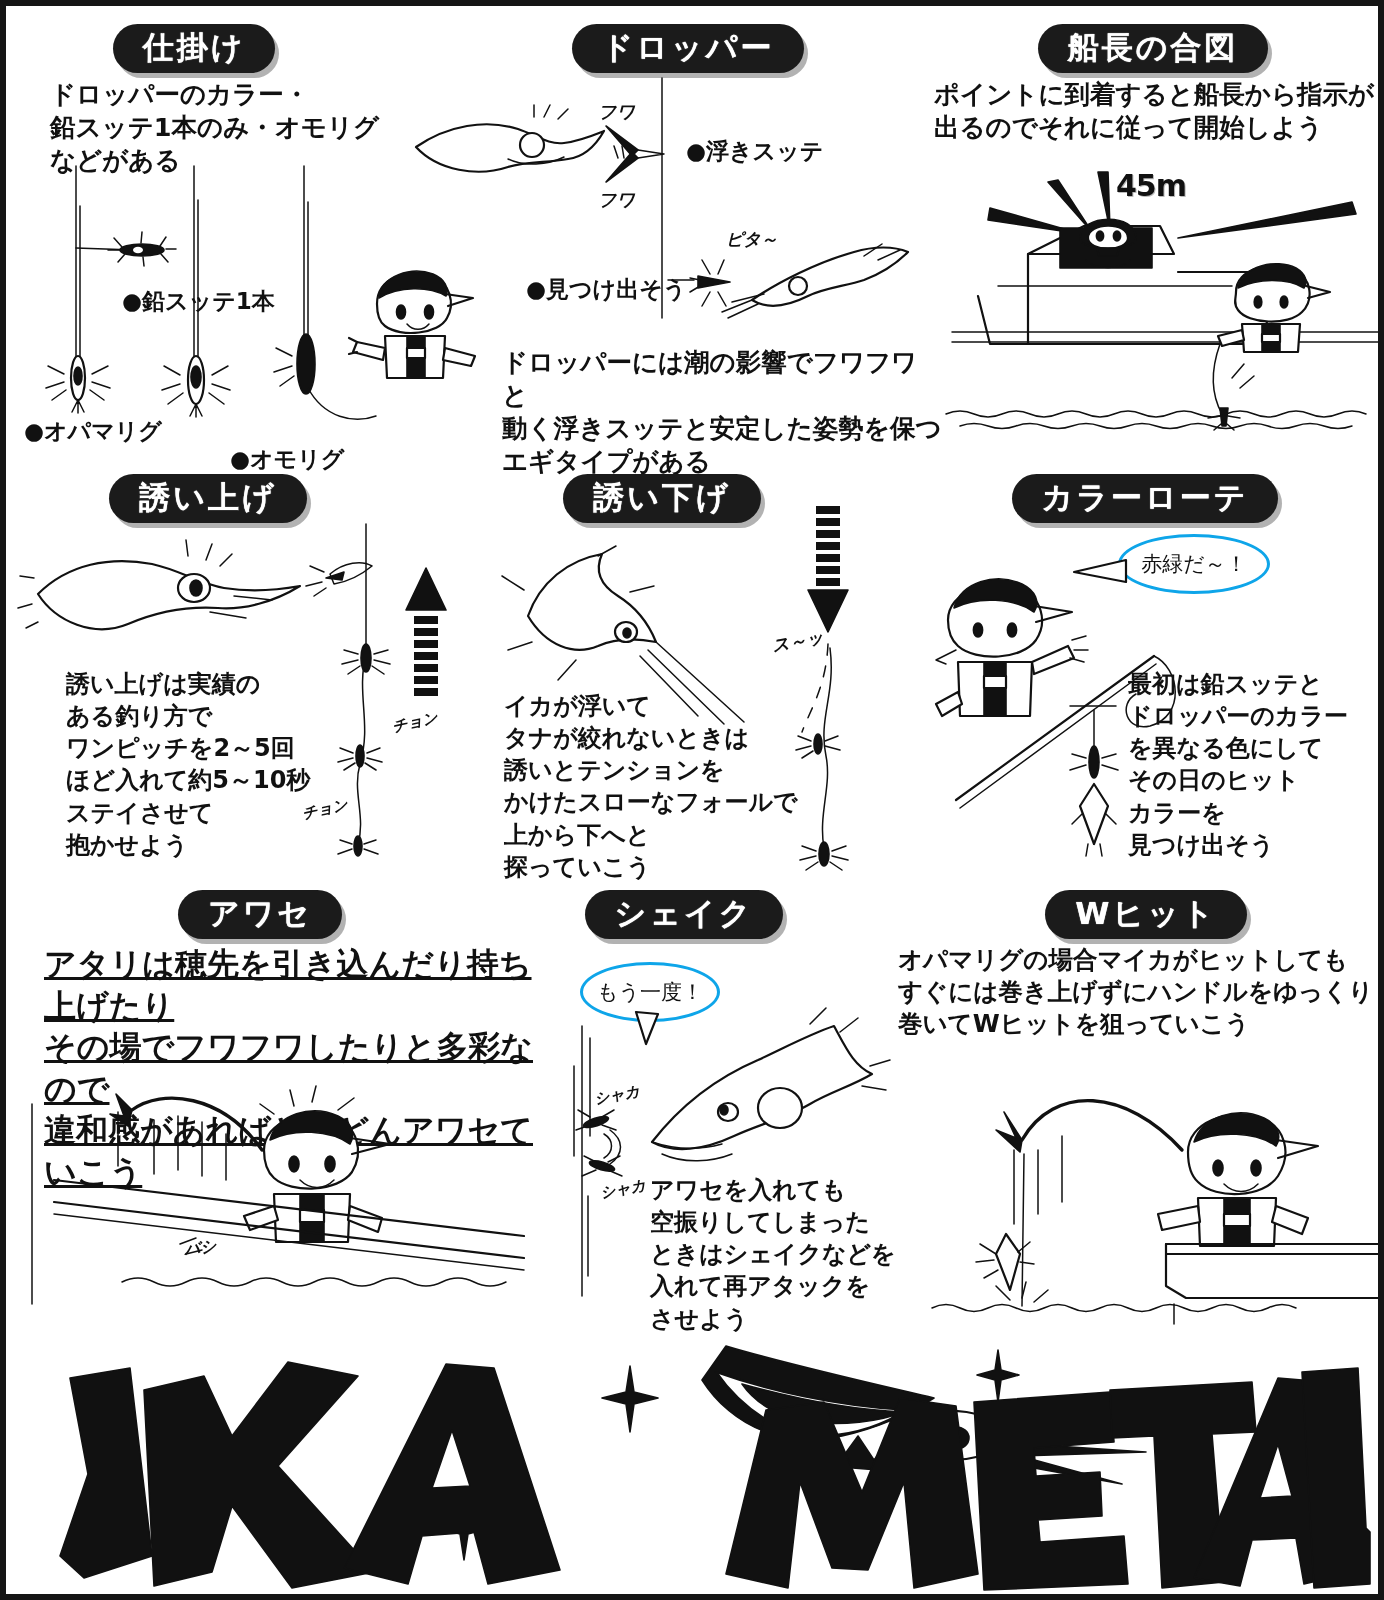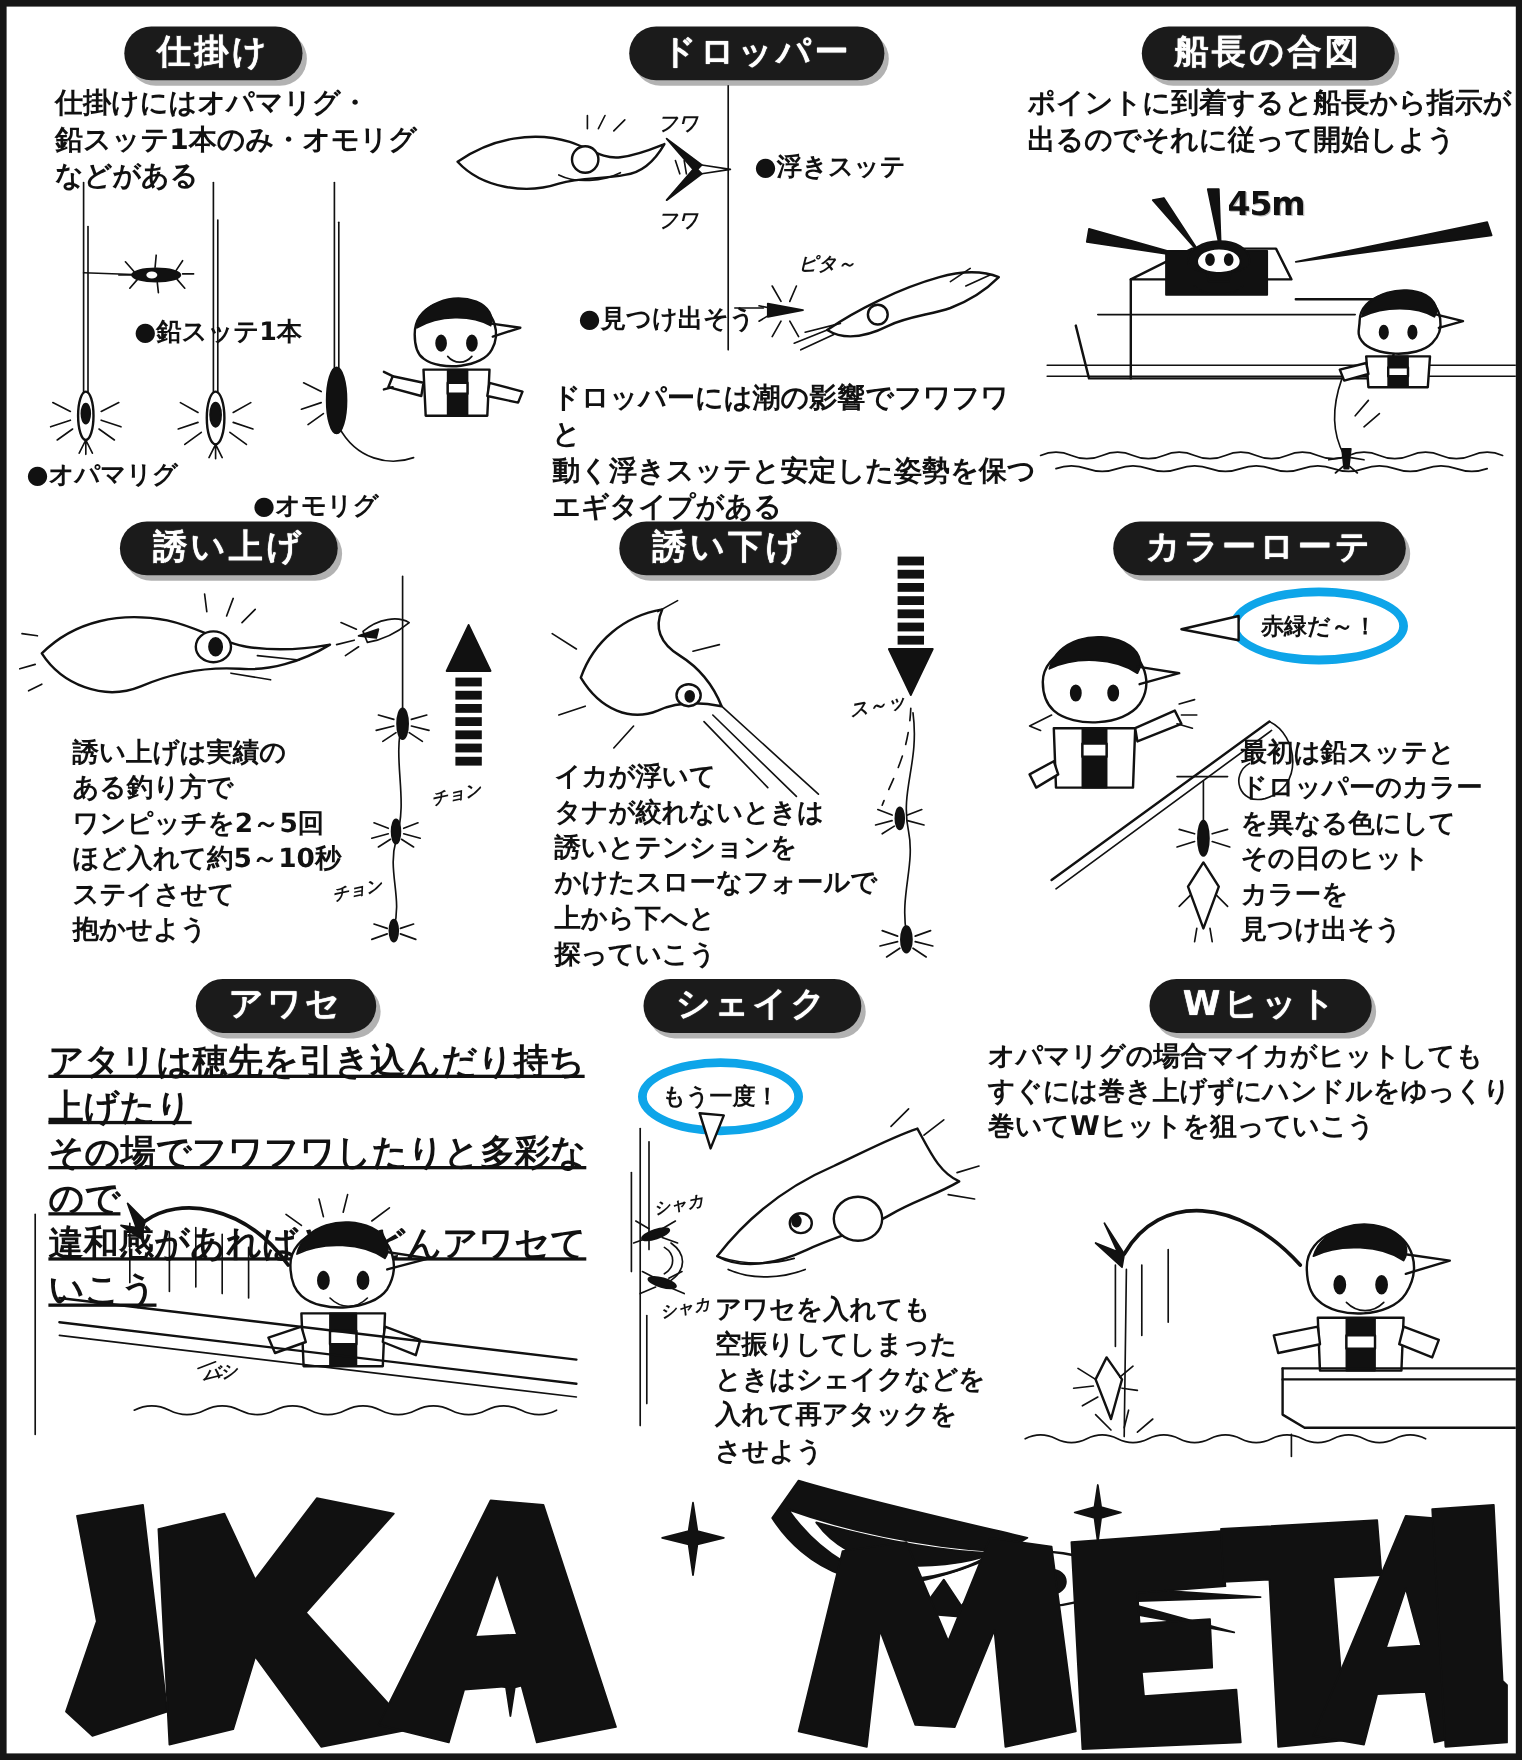--- a/index.html
+++ b/index.html
@@ -51,25 +51,25 @@
     font-size:21px;font-weight:bold;color:#111;white-space:nowrap;
   }
   .num-label{
     font-family:"DejaVu Sans","Liberation Sans",sans-serif;
     font-weight:bold;font-size:30px;letter-spacing:-1px;
     color:#111;text-shadow:1px 1px 0 #bbb;
   }
   
   .bubble{
     position:absolute;
-    border:8px solid #0ea5e9;
+    border:3px solid #0ea5e9;
     border-radius:50%;
     background:#fff;
     display:flex;align-items:center;justify-content:center;
-    font-size:21px;font-weight:bold;
+    font-size:21px;font-weight:normal;
     white-space:nowrap;
     color:#111;
   }
   
   .art{position:absolute;pointer-events:none;}
   svg{display:block;overflow:visible;}
   .st{fill:none;stroke:#111;stroke-width:2.2;stroke-linecap:round;stroke-linejoin:round;}
   .st-thin{fill:none;stroke:#111;stroke-width:1.5;stroke-linecap:round;stroke-linejoin:round;}
   .st-thick{fill:none;stroke:#111;stroke-width:3.4;stroke-linecap:round;stroke-linejoin:round;}
   .fillblk{fill:#111;stroke:#111;stroke-width:1.6;stroke-linejoin:round;}
@@ -79,21 +79,21 @@
 <body>
 
 <div id="page">
 
   <div class="panel" style="left:8px;top:10px;width:450px;height:445px;">
 
     <div class="badge-wrap" style="position:absolute;left:0;top:8px;width:360px;">
       <span class="badge">仕掛け</span>
     </div>
 
-    <div class="body-text" style="position:absolute;left:36px;top:62px;width:400px;">仕掛けにはオパマリグ・
+    <div class="body-text" style="position:absolute;left:36px;top:62px;width:400px;">ドロッパーのカラー・
 鉛スッテ1本のみ・オモリグ
 などがある</div>
 
     <div class="art" style="left:10px;top:150px;width:340px;height:265px;">
       <svg width="340" height="265" viewBox="0 0 340 265" aria-hidden="true">
 
         <line class="st-thin" x1="52" y1="0" x2="52" y2="210"></line>
         <line class="st-thin" x1="56" y1="40" x2="56" y2="210"></line>
         <line class="st-thin" x1="52" y1="82" x2="110" y2="84"></line>
 

